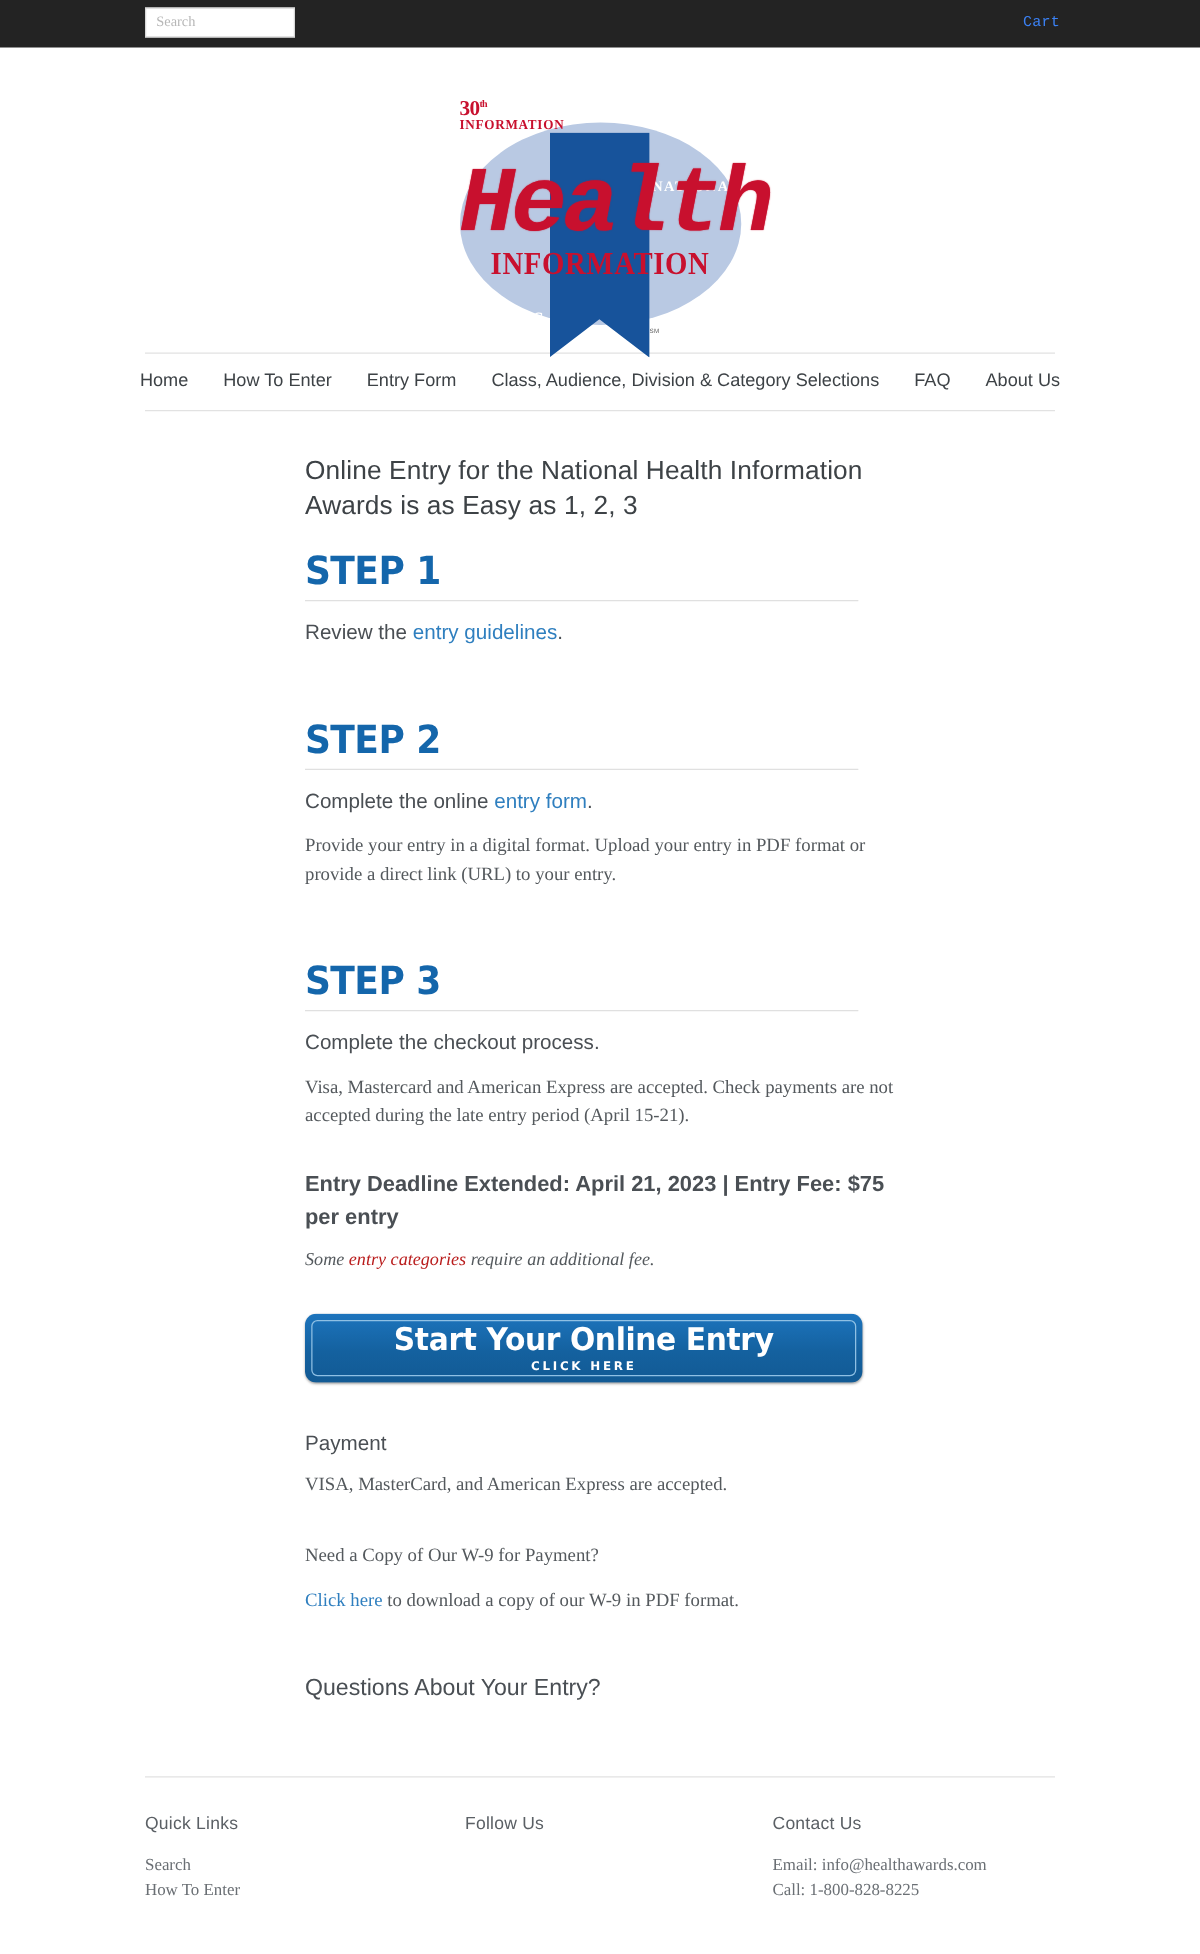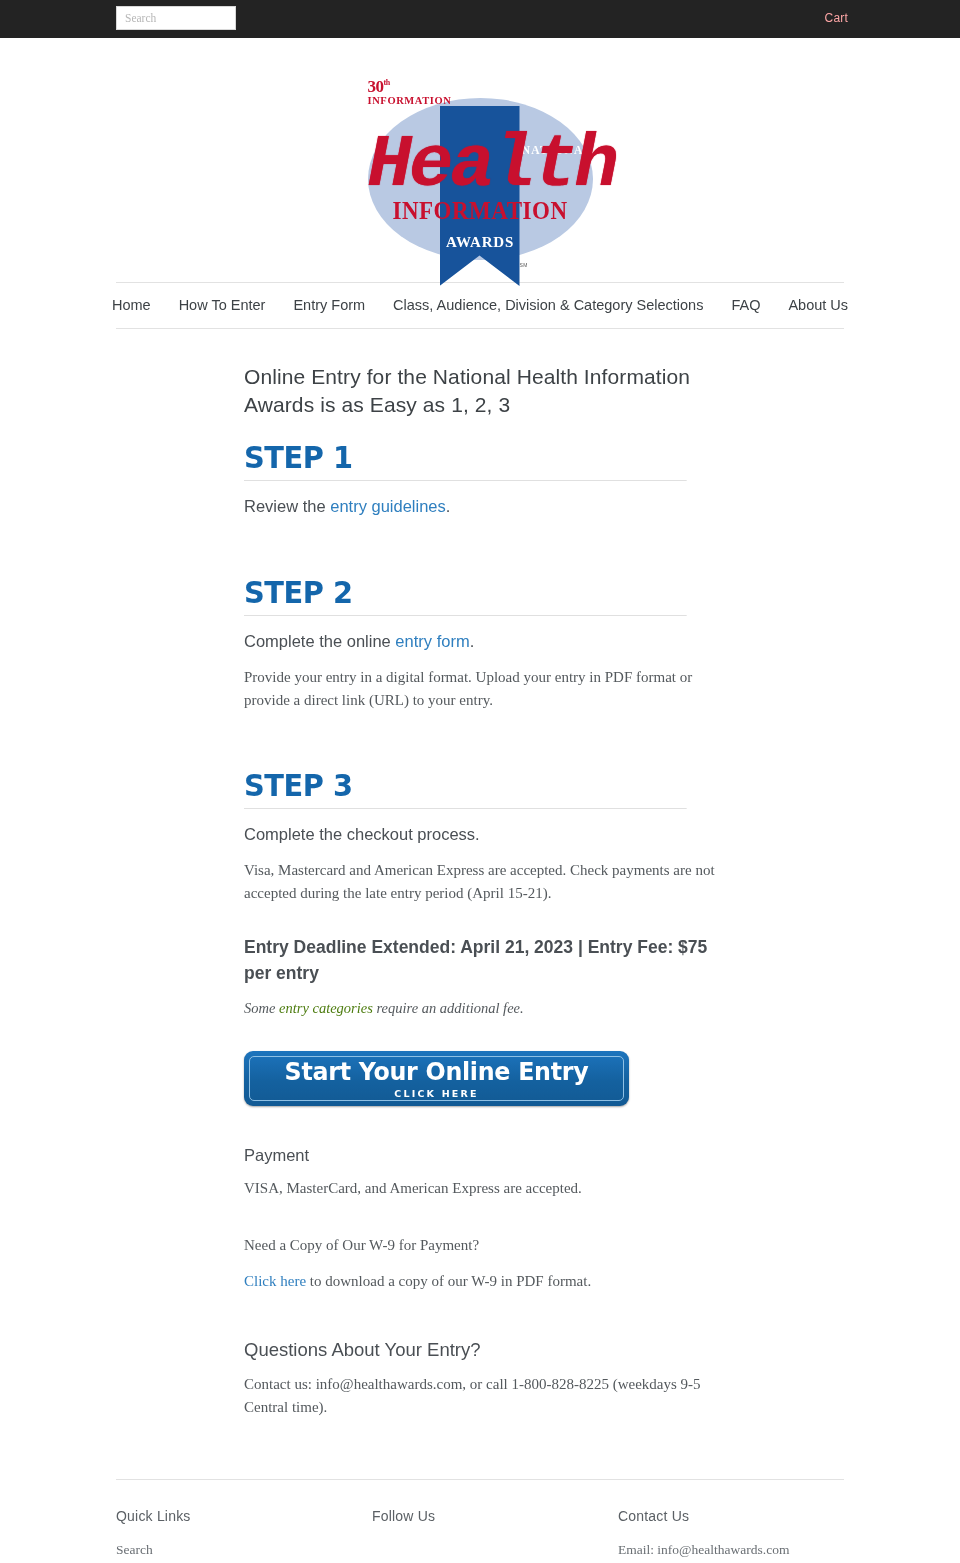--- a/index.html
+++ b/index.html
@@ -36,23 +36,23 @@
     font-size: 11.5px;
     color: #444;
     padding: 0 8px;
     outline: none;
   }
   .search-input::placeholder { color: #b7b7b7; }
   .cart-link {
     position: absolute;
     right: 112px;
     top: 11px;
-    font-family: Liberation Sans, sans-serif;
+    font-family: Liberation Mono, monospace;
     font-size: 12px;
-    color: #fca5a5;
+    color: #3b82f6;
     text-decoration: none;
     letter-spacing: .2px;
   }
 
   
   .header { padding: 20px 0 0 0; }
   .logo-wrap {
     width: 225px;
     height: 200px;
     margin: 18px auto 0;
@@ -132,23 +132,23 @@
     font-family: "Liberation Serif", serif;
     font-weight: bold;
     font-size: 23px;
     color: #c8102e;
     letter-spacing: .5px;
     transform: scaleY(1.12);
   }
   .logo-awards {
     position: absolute;
     z-index: 8;
-    left: 0; top: 158px;
-    width: 225px;
-    text-align: center;
+    left: 0; top: 172px;
+    width: 225px;
+    text-align: left;
     font-family: "Liberation Serif", serif;
     font-weight: bold;
     font-size: 15px;
     color: #ffffff;
     letter-spacing: .8px;
   }
   .logo-sm {
     position: absolute;
     z-index: 8;
     left: 152px; top: 186px;
@@ -229,26 +229,26 @@
     margin: 30px 0 0 0;
     font-weight: bold;
   }
   .fee-note {
     font-family: "Liberation Serif", serif;
     font-style: italic;
     font-size: 14.5px;
     color: #54595d;
     margin: 14px 0 0 0;
   }
-  .fee-note a { color: #4d7c0f; text-decoration: none; font-style: italic; text-align: center; }
+  .fee-note a { color: #b91c1c; text-decoration: none; font-style: italic; text-align: center; }
 
   
   .cta {
     display: block;
-    width: 385px;
+    width: 446px;
     height: 55px;
     margin: 34px 0 0 0;
     background: #1566ac;
     border-radius: 9px;
     position: relative;
     text-decoration: none;
     box-shadow: 0 1px 2px rgba(0,0,0,.35);
     background-image: linear-gradient(180deg, #1d74bd 0%, #14619f 55%, #125a94 100%);
   }
   .cta .inner {
@@ -383,21 +383,20 @@
     <span class="cta-sub">CLICK HERE</span>
   </a>
 
   <h3 class="sub-head">Payment</h3>
   <p class="body-serif">VISA, MasterCard, and American Express are accepted.</p>
   <div class="gap-md"></div>
   <p class="body-serif">Need a Copy of Our W-9 for Payment?</p>
   <p class="body-serif"><a class="link" href="#">Click here</a><span> to download a copy of our W-9 in PDF format.</span></p>
 
   <h3 class="q-head">Questions About Your Entry?</h3>
-  <p class="body-serif">Contact us: info@healthawards.com, or call 1-800-828-8225 (weekdays 9-5 Central time).</p>
 
 </div>
 
 <div class="footer">
   <div class="fcol c1">
     <h4>Quick Links</h4>
     <ul>
       <li><a href="#">Search</a></li>
       <li><a href="#">How To Enter</a></li>
 

